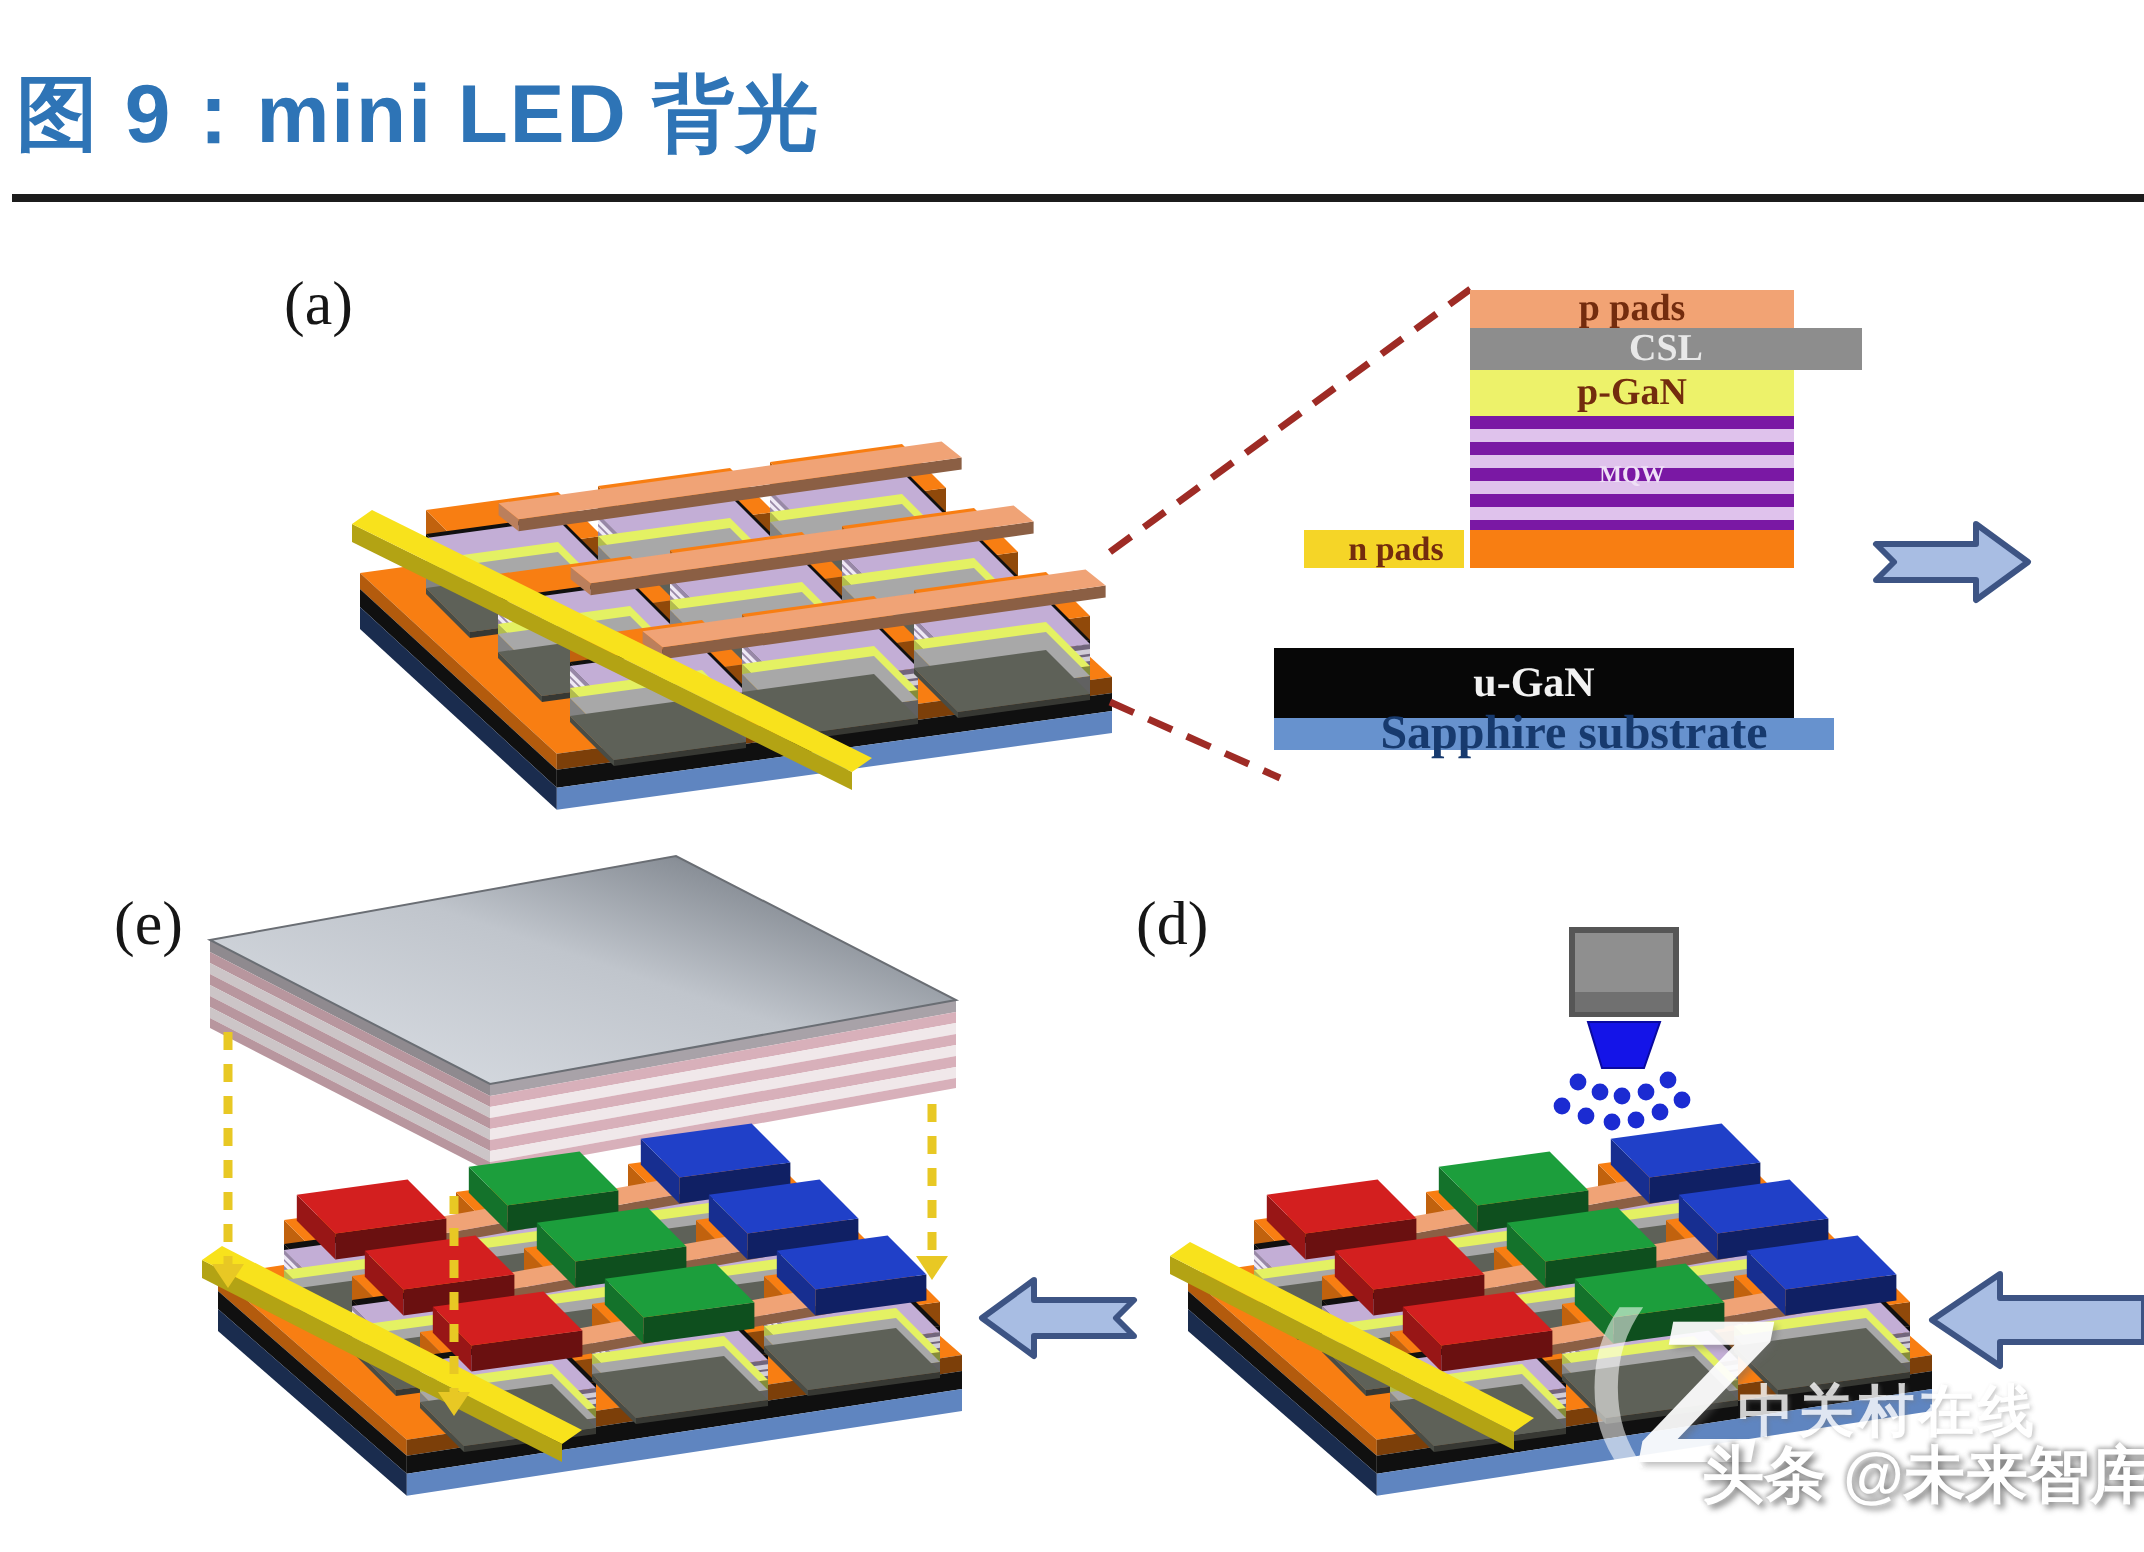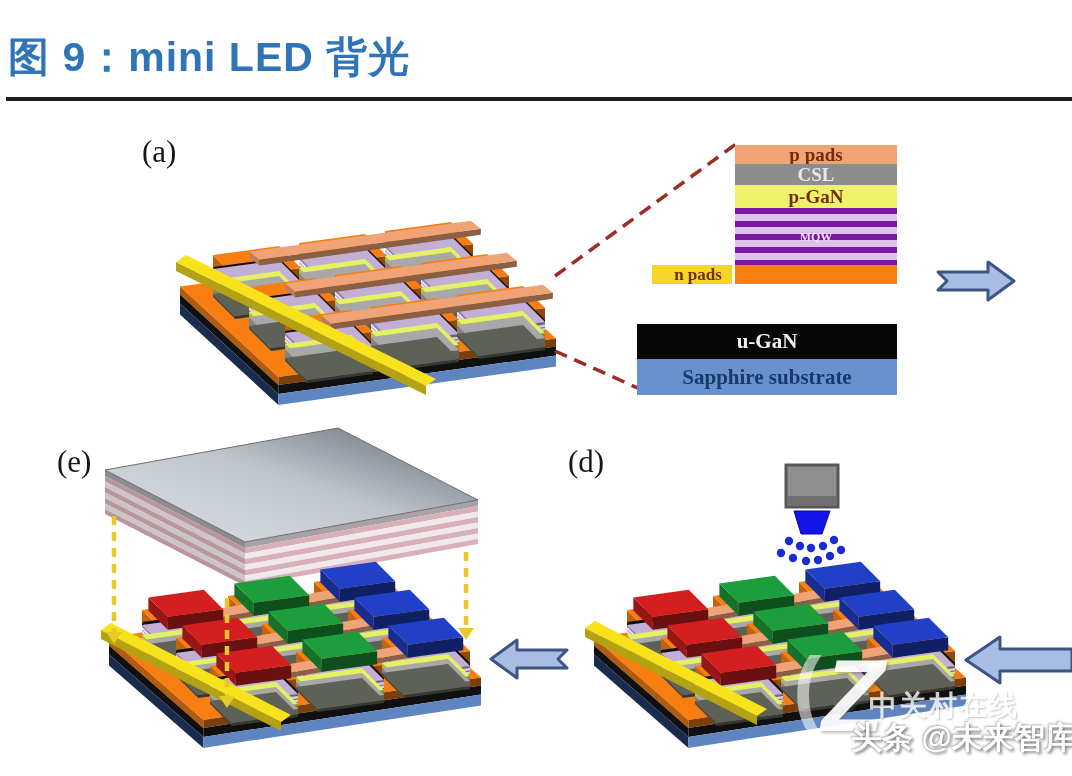--- a/index.html
+++ b/index.html
@@ -12,33 +12,33 @@
   .rule{position:absolute;left:6px;right:0;top:97px;height:4px;background:var(--rule-dark);}
   .plabel{position:absolute;font-family:"Liberation Serif",serif;font-size:31px;color:#161616;}
   #lab-a{left:142px;top:134px;}
   #lab-e{left:57px;top:444px;}
   #lab-d{left:568px;top:444px;}
   .stack{position:absolute;left:637px;top:145px;width:260px;height:246px;
          font-family:"Liberation Serif",serif;font-weight:bold;}
   .ly{position:absolute;display:flex;align-items:center;justify-content:center;
       font-size:19px;line-height:1;text-align:center;}
   .p-pads{left:98px;top:0;width:162px;height:19px;background:var(--p-pads);color:var(--label-maroon);}
-  .csl{left:98px;top:19px;width:162px;height:21px;background:var(--csl-gray);color:#E8E8E8;}
+  .csl{left:98px;top:19px;width:196px;height:21px;background:var(--csl-gray);color:#E8E8E8;}
   .p-gan{left:98px;top:40px;width:162px;height:23px;background:var(--p-gan);color:var(--label-maroon);}
   .mqw{left:98px;top:63px;width:162px;height:57px;
        background:repeating-linear-gradient(180deg,var(--mqw-dark) 0 6.5px,var(--mqw-light) 6.5px 13px);
        color:var(--label-lavender);font-size:12px;}
   .n-pads{left:15px;top:120px;width:68px;height:19px;background:var(--n-pads);
           color:var(--label-maroon);font-size:17px;padding-left:12px;}
   .n-gan-step{left:98px;top:120px;width:162px;height:19px;background:var(--n-gan);}
   .n-gan{left:0;top:139px;width:260px;height:40px;background:var(--n-gan);
          color:var(--label-maroon);font-size:21px;}
   .u-gan{left:0;top:179px;width:260px;height:35px;background:var(--u-gan);color:#F2F2F2;font-size:21px;}
-  .sapphire{left:0;top:214px;width:260px;height:36px;background:var(--sapphire);
-            color:var(--label-navy);font-size:21px;}
+  .sapphire{left:0;top:214px;width:260px;height:16px;background:var(--sapphire);
+            color:var(--label-navy);font-size:24px;padding-left:20px;}
   .wm-logo{position:absolute;left:793px;top:638px;color:#fff;opacity:.93;white-space:nowrap;}
   .wm-paren{font-size:86px;font-weight:bold;opacity:.6;vertical-align:top;}
   .wm-z{font-size:102px;font-weight:bold;font-style:italic;
         text-shadow:2px 2px 3px rgba(105,105,105,.45);}
   .wm-brand{position:absolute;left:869px;top:687px;font-size:28px;font-weight:bold;color:#fff;
             opacity:.8;letter-spacing:2px;text-shadow:1px 1px 2px rgba(115,115,115,.5);white-space:nowrap;text-align:center;}
   .wm-credit{position:absolute;left:851px;top:717px;font-size:31px;font-weight:bold;color:#fff;
              text-shadow:2px 2px 3px rgba(70,70,70,.65),-1px -1px 2px rgba(70,70,70,.4);white-space:nowrap;}
 </style>
 </head>

